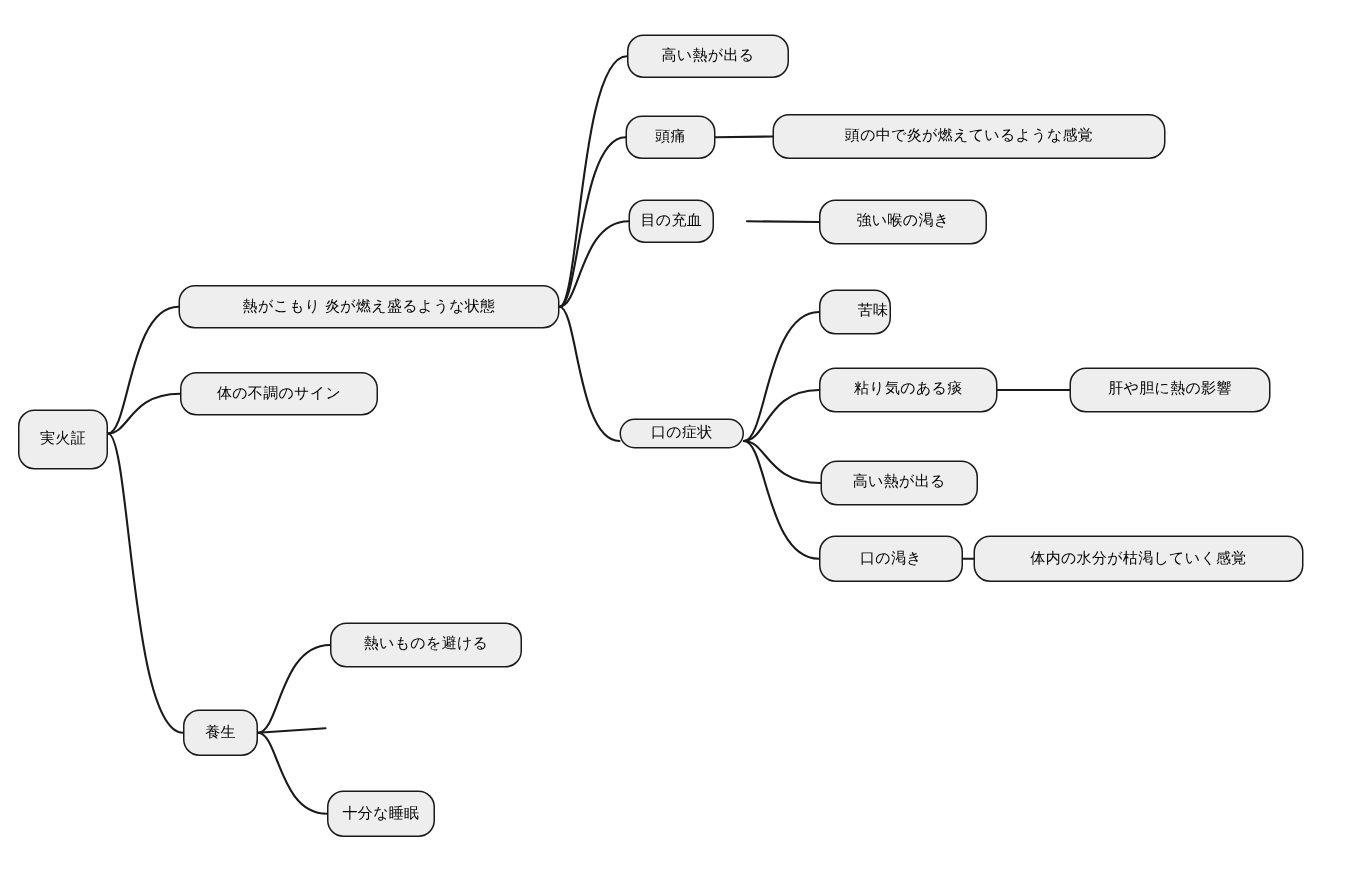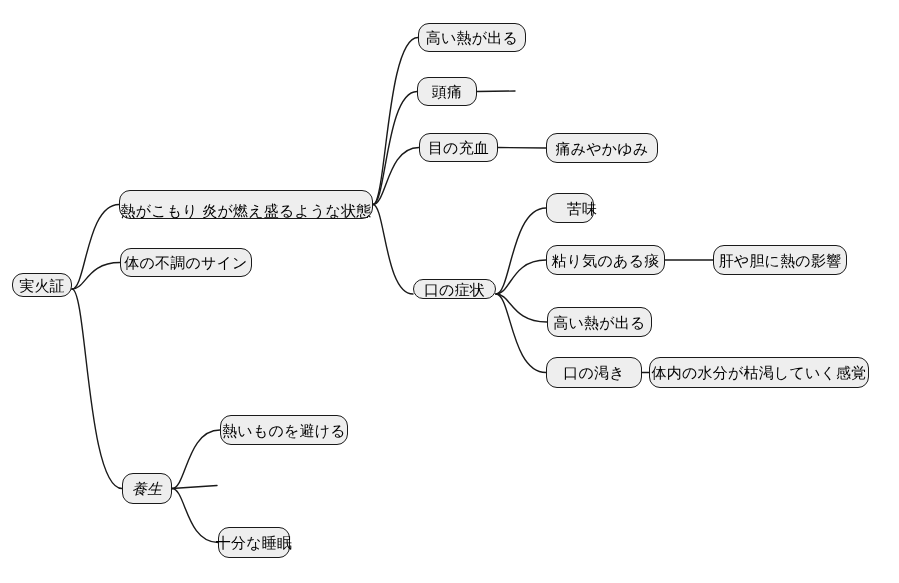--- a/index.html
+++ b/index.html
@@ -41,21 +41,21 @@
     box-sizing: border-box;
     display: flex;
     align-items: center;
     justify-content: center;
     background: var(--node-fill, #eeeeee);
     border: 1.6px solid var(--node-border, #1a1a1a);
     border-radius: 11px;
     cursor: pointer;
   }
   .node-label {
-    font-size: 15px;
+    font-size: 10px;
     line-height: 1;
     color: var(--text-color, #000000);
     white-space: nowrap;
     letter-spacing: 0.2px;
   }
 </style>
 </head>
 <body>
 
 <div class="canvas">
@@ -73,43 +73,46 @@
       <path d="M 496 294 C 511 294, 511 260, 546 260"></path>
       <path d="M 496 294 C 511.3 294, 511.3 322, 547 322"></path>
       <path d="M 496 294 C 511 294, 511 372.5, 546 372.5"></path>
       <path d="M 665 260 L 713 260"></path>
       <path d="M 627 372.5 L 673 372.5"></path>
       <path d="M 172 488.5 C 186.4 488.5, 186.4 430, 220 430"></path>
       <path d="M 172 488.5 L 217 485.5"></path>
       <path d="M 172 488.5 C 185.8 488.5, 185.8 542.5, 218 542.5"></path>
     </svg>
   <div class="node-layer" id="node-layer">
-      <div class="node" style="left: 12px; top: 273px; width: 60px; height: 24px;">
+      <div class="node" style="left: 12px; top: 273px; width: 60px; height: 40px;">
         <span class="node-label">実火証</span>
       </div>
-      <div class="node" style="left: 119px; top: 190px; width: 254px; height: 29px; align-items: flex-end;">
+      <div class="node" style="left: 119px; top: 190px; width: 254px; height: 29px;">
         <span class="node-label">熱がこもり 炎が燃え盛るような状態</span>
       </div>
       <div class="node" style="left: 120px; top: 248px; width: 132px; height: 29px;">
         <span class="node-label">体の不調のサイン</span>
       </div>
-      <div class="node" style="left: 122px; top: 473px; width: 50px; height: 31px; font-style: italic;">
+      <div class="node" style="left: 122px; top: 473px; width: 50px; height: 31px;">
         <span class="node-label">養生</span>
       </div>
       <div class="node" style="left: 418px; top: 23px; width: 108px; height: 29px;">
         <span class="node-label">高い熱が出る</span>
       </div>
       <div class="node" style="left: 417px; top: 77px; width: 60px; height: 29px;">
         <span class="node-label">頭痛</span>
       </div>
-      <div class="node" style="left: 419px; top: 133px; width: 79px; height: 29px;">
+      <div class="node" style="left: 515px; top: 76px; width: 262px; height: 30px;">
+        <span class="node-label">頭の中で炎が燃えているような感覚</span>
+      </div>
+      <div class="node" style="left: 419px; top: 133px; width: 57px; height: 29px;">
         <span class="node-label">目の充血</span>
       </div>
       <div class="node" style="left: 546px; top: 133px; width: 112px; height: 30px;">
-        <span class="node-label">痛みやかゆみ</span>
+        <span class="node-label">強い喉の渇き</span>
       </div>
       <div class="node" style="left: 413px; top: 279px; width: 83px; height: 20px;">
         <span class="node-label">口の症状</span>
       </div>
       <div class="node" style="left: 546px; top: 193px; width: 48px; height: 30px; padding-left: 24px;">
         <span class="node-label">苦味</span>
       </div>
       <div class="node" style="left: 713px; top: 245px; width: 134px; height: 30px;">
         <span class="node-label">肝や胆に熱の影響</span>
       </div>

